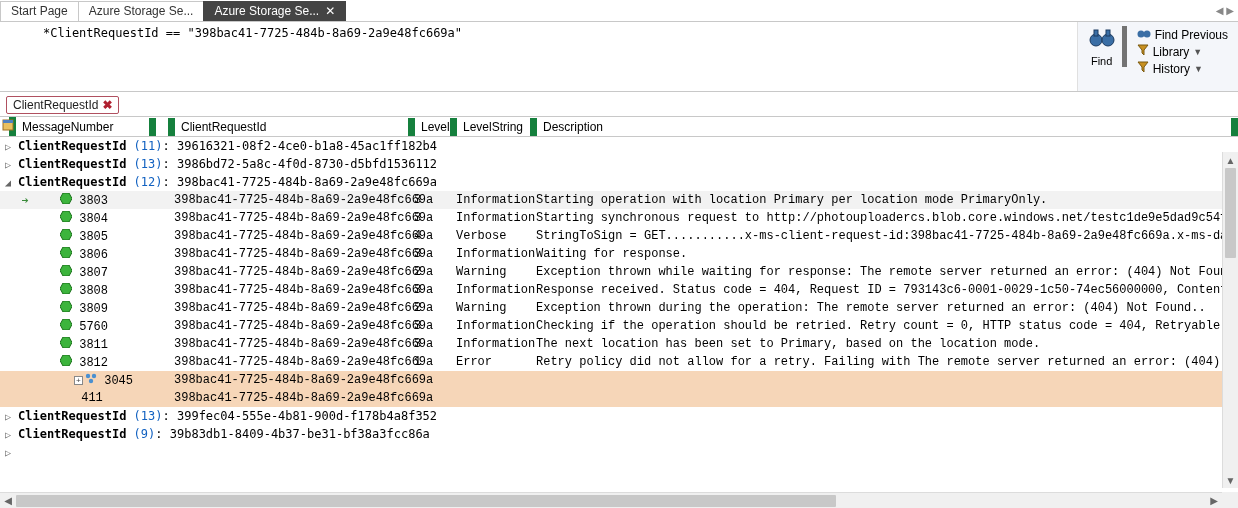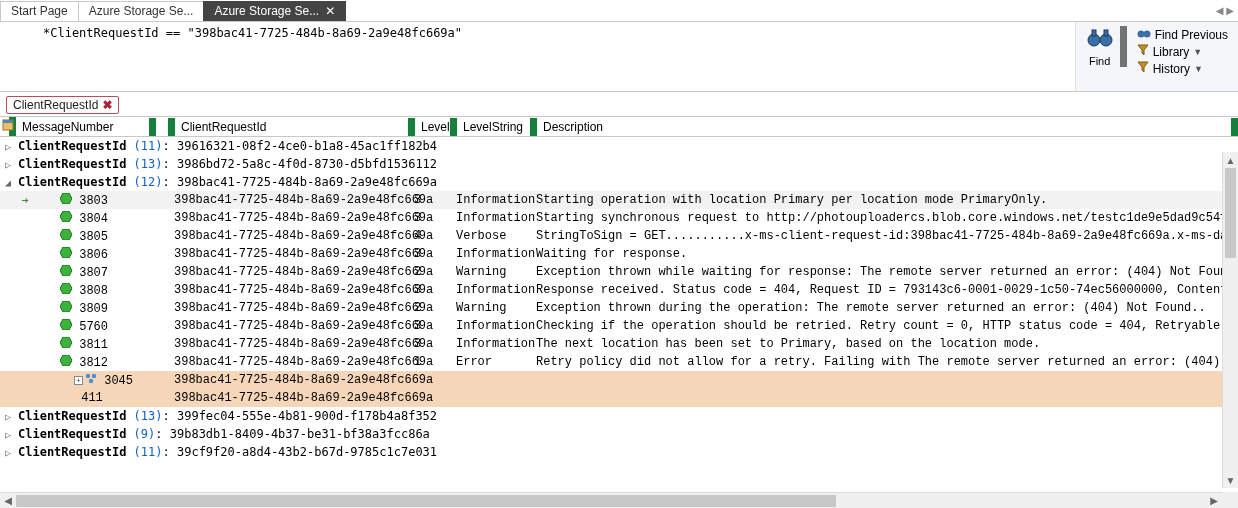--- a/index.html
+++ b/index.html
@@ -9,21 +9,21 @@
   .tabbar { display: flex; align-items: center; height: 22px; border-bottom: 1px solid #c8c8c8; background: #fff; }
   .tab { padding: 2px 10px; height: 20px; display: flex; align-items: center; border: 1px solid #c8c8c8; border-bottom: none; margin-right: -1px; color: #333; cursor: pointer; }
   .tab.active { background: #444; color: #fff; border-color: #444; }
   .tab .close { margin-left: 6px; }
   .tabbar-spacer { flex: 1; }
   .scroll-triangles { display: flex; gap: 2px; padding-right: 4px; color: #888; font-size: 10px; }
 
   .top-row { display: flex; border-bottom: 1px solid #c8c8c8; height: 70px; }
   .query-box { flex: 1; font-family: Consolas, monospace; font-size: 12px; padding: 4px 6px; border-right: 1px solid #e0e0e0; white-space: nowrap; margin-left: 37px; }
   .side-panel { display: flex; align-items: flex-start; padding: 4px 8px 4px 4px; gap: 4px; background: #f4f6fa; }
-  .find-block { display: flex; flex-direction: column; align-items: center; padding: 0 6px; border-right: 7px solid #737373; margin-right: 4px; }
+  .find-block { display: flex; flex-direction: column; align-items: center; padding: 0 6px; border-right: 5px solid #737373; margin-right: 4px; }
   .find-label { font-size: 11px; margin-top: 2px; }
   .side-links { display: flex; flex-direction: column; gap: 0; font-size: 12px; }
   .side-link { display: flex; align-items: center; gap: 4px; cursor: pointer; padding: 1px 2px; }
   .drop { font-size: 9px; color: #555; }
 
   .filter-chip-row { padding: 4px 6px 2px 6px; border-bottom: 1px solid #c8c8c8; }
   .filter-chip { display: inline-flex; align-items: center; border: 1px solid #b05060; border-radius: 2px; padding: 1px 6px; font-size: 12px; color: #222; background: #fff; }
   .filter-chip .x { color: #b02030; font-weight: bold; margin-left: 4px; cursor: pointer; }
 
   .grid-header { display: flex; align-items: center; height: 20px; border-bottom: 1px solid #c8c8c8; background: #fff; }
@@ -306,21 +306,20 @@
     <div class="row group mono">
       <span class="c0">▷</span>
       <span style="padding-left:2px;"><span class="label">ClientRequestId</span> <span class="count">(13)</span><span>: 399fec04-555e-4b81-900d-f178b4a8f352</span></span>
     </div>
     <div class="row group mono">
       <span class="c0">▷</span>
       <span style="padding-left:2px;"><span class="label">ClientRequestId</span> <span class="count">(9)</span><span>: 39b83db1-8409-4b37-be31-bf38a3fcc86a</span></span>
     </div>
     <div class="row group mono">
       <span class="c0">▷</span>
-      <span style="padding-left:2px;"><span class="label">ClientRequestId</span> <span class="count">(11)</span><span>: 39cf9f20-a8d4-43b2-b67d-9785c1c7e031</span></span>
     </div>
   </div>
 
 <div class="scrollbar-v">
   <div class="arrow">▲</div>
   <div class="track">
       <div class="thumb"></div>
     </div>
   <div class="arrow" style="position:absolute;bottom:0;width:100%;">▼</div>
 </div>

